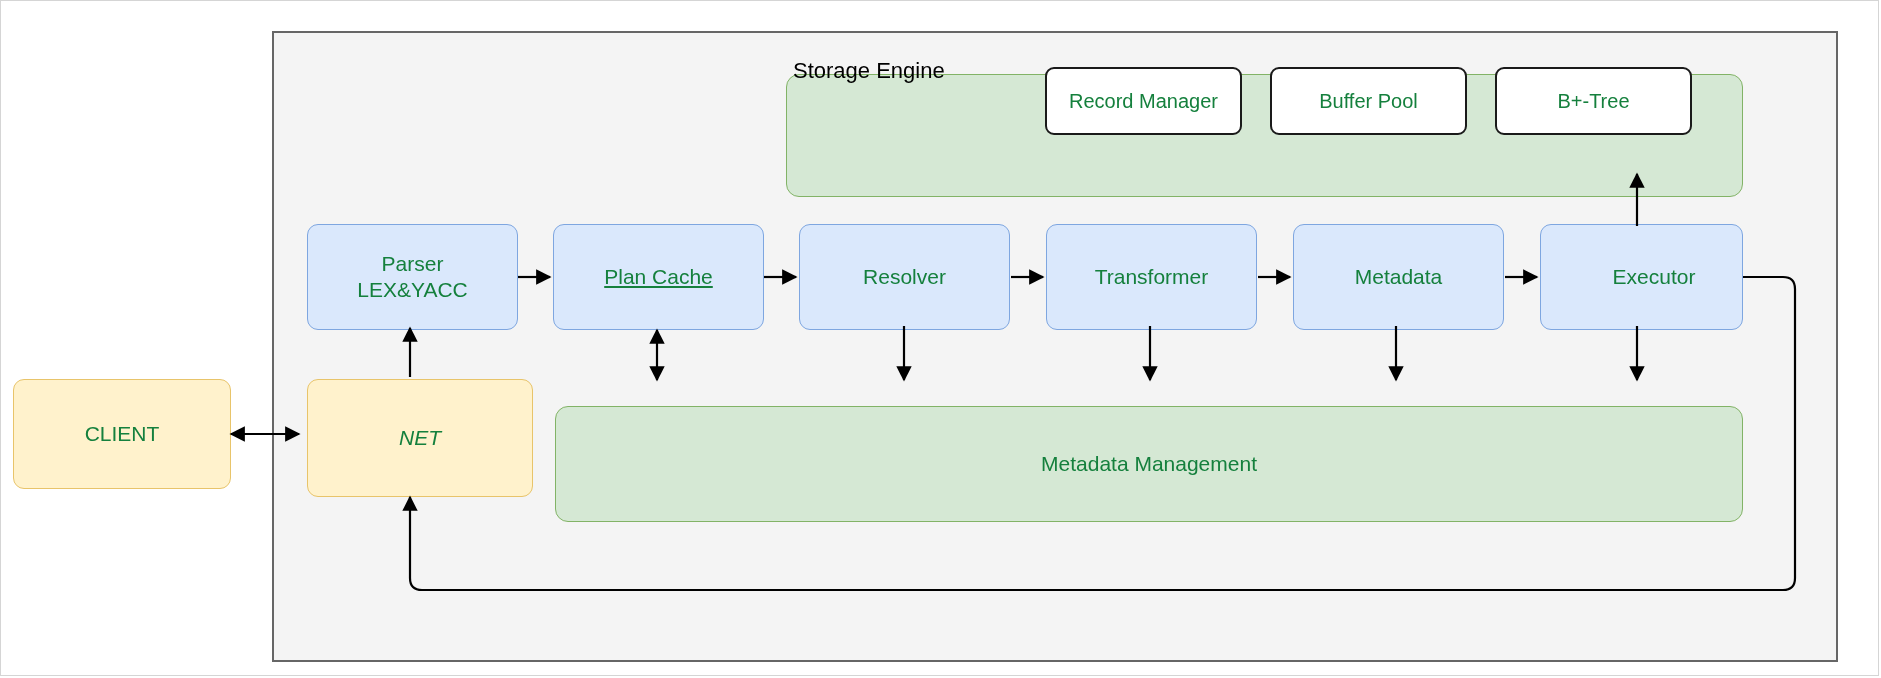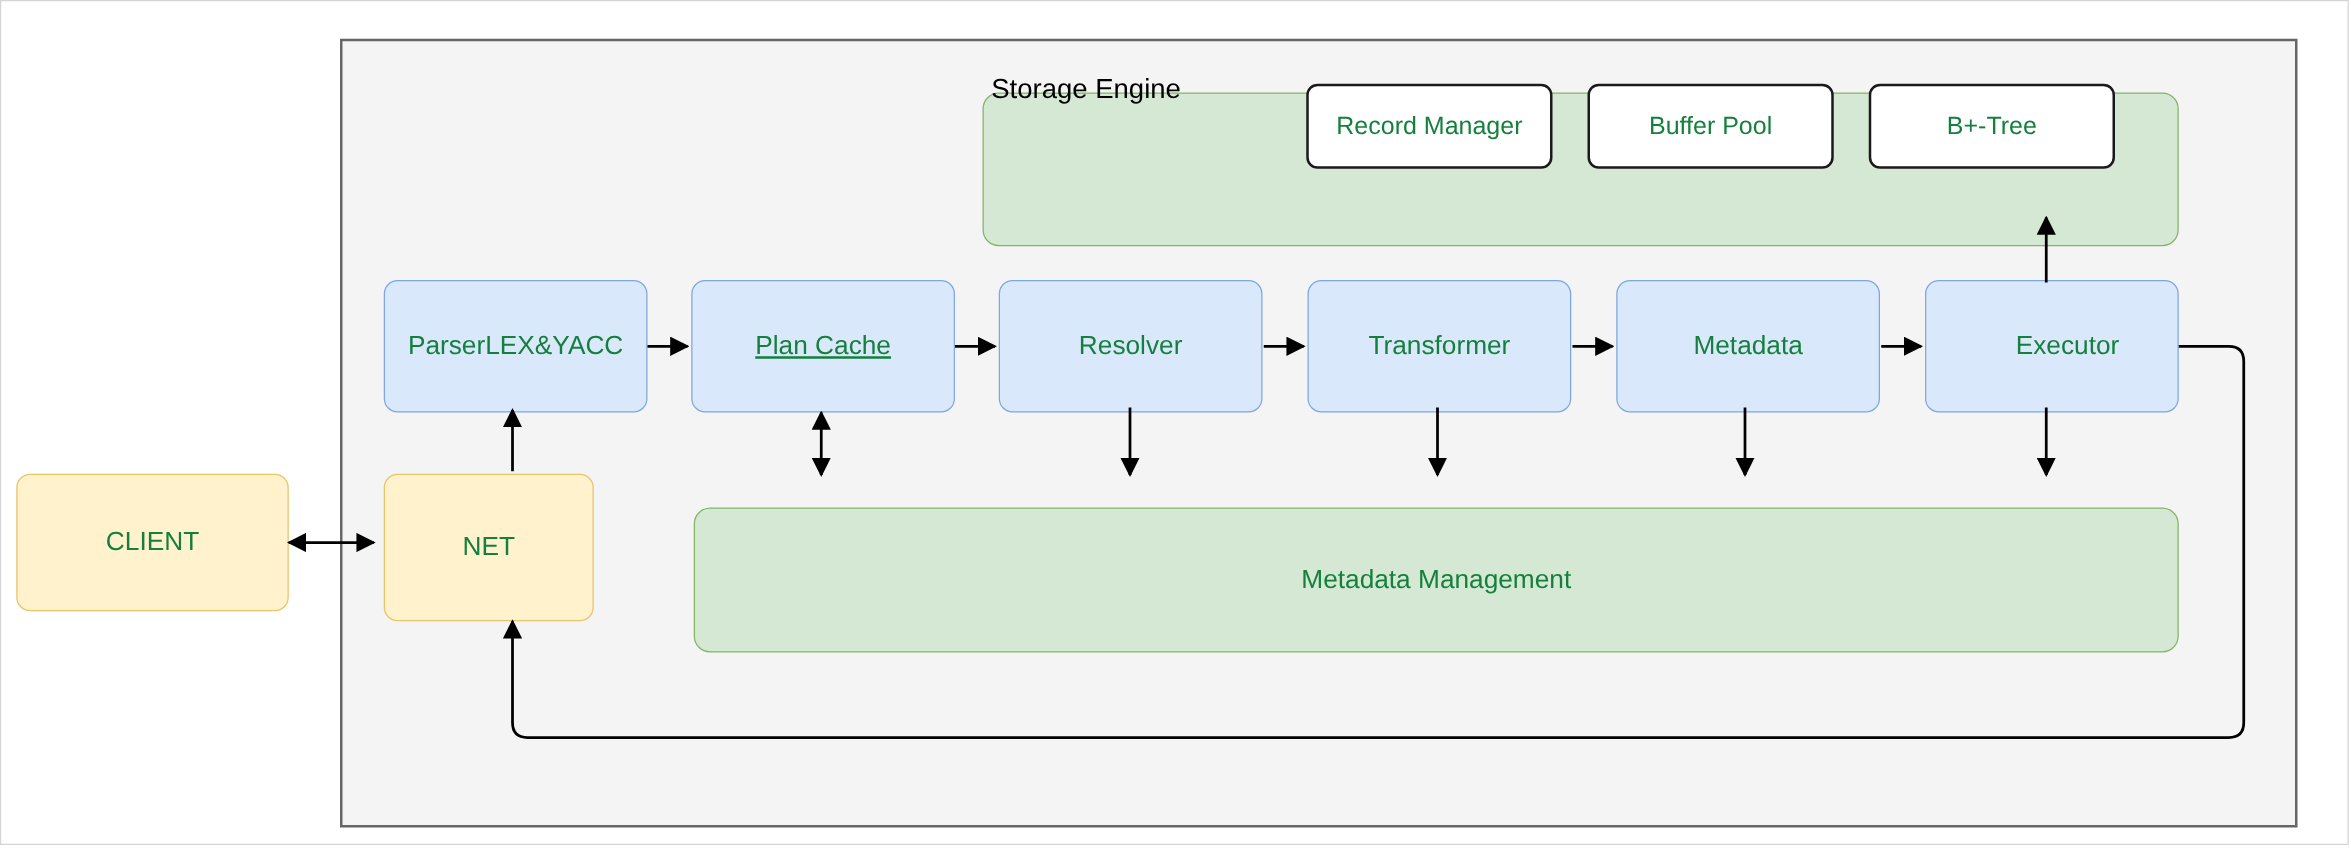--- a/index.html
+++ b/index.html
@@ -156,38 +156,38 @@
     <g>
       <path d="M 1743 277 L 1783 277 Q 1795 277 1795 289 L 1795 578 Q 1795 590 1783 590
                L 422 590 Q 410 590 410 578 L 410 497" fill="none" stroke="#000000" stroke-width="2.2" marker-end="url(#arrow)"></path>
     </g>
   </svg>
 
   <div class="node node-yellow" id="client-node" style="left:13px; top:379px; width:218px; height:110px;">
     <span>CLIENT</span>
   </div>
 
-  <div class="node node-yellow" id="net-node" style="left:307px; top:379px; width:168px; height:118px;">
+  <div class="node node-yellow" id="net-node" style="left:307px; top:379px; width:226px; height:118px;font-style:italic;">
     <span>NET</span>
   </div>
 
   <div class="node node-green" id="storage-engine-group" style="left:786px; top:49px; width:957px; height:123px; justify-content:flex-start; align-items:flex-start;"></div>
   <div class="group-label" style="left:793px; top:58px;">Storage Engine</div>
 
   <div class="node node-white" style="left:1045px; top:67px; width:197px; height:68px; font-size:20px;">
     <span>Record Manager</span>
   </div>
   <div class="node node-white" style="left:1270px; top:67px; width:197px; height:68px; font-size:20px;">
     <span>Buffer Pool</span>
   </div>
   <div class="node node-white" style="left:1495px; top:67px; width:197px; height:68px; font-size:20px;">
     <span>B+-Tree</span>
   </div>
 
-  <div class="node node-blue" style="left:307px; top:224px; width:211px; height:106px; ">
+  <div class="node node-blue" style="left:307px; top:224px; width:211px; height:106px; flex-direction:column;">
     <span>Parser</span>
     <span>LEX&amp;YACC</span>
   </div>
 
   <div class="node node-blue" style="left:553px; top:224px; width:211px; height:106px;text-decoration:underline;">
     <span>Plan Cache</span>
   </div>
 
   <div class="node node-blue" style="left:799px; top:224px; width:211px; height:106px;">
     <span>Resolver</span>

